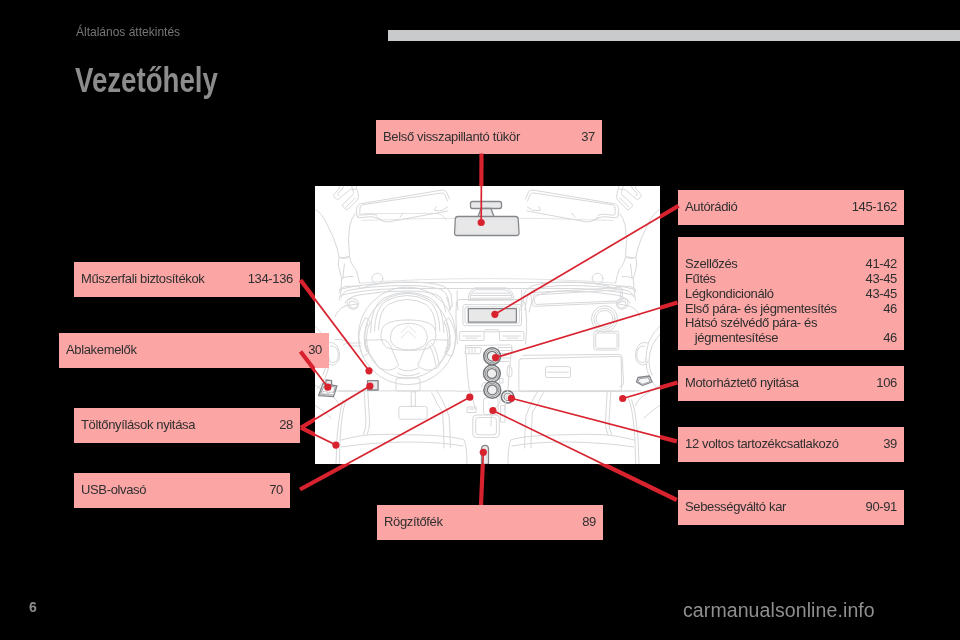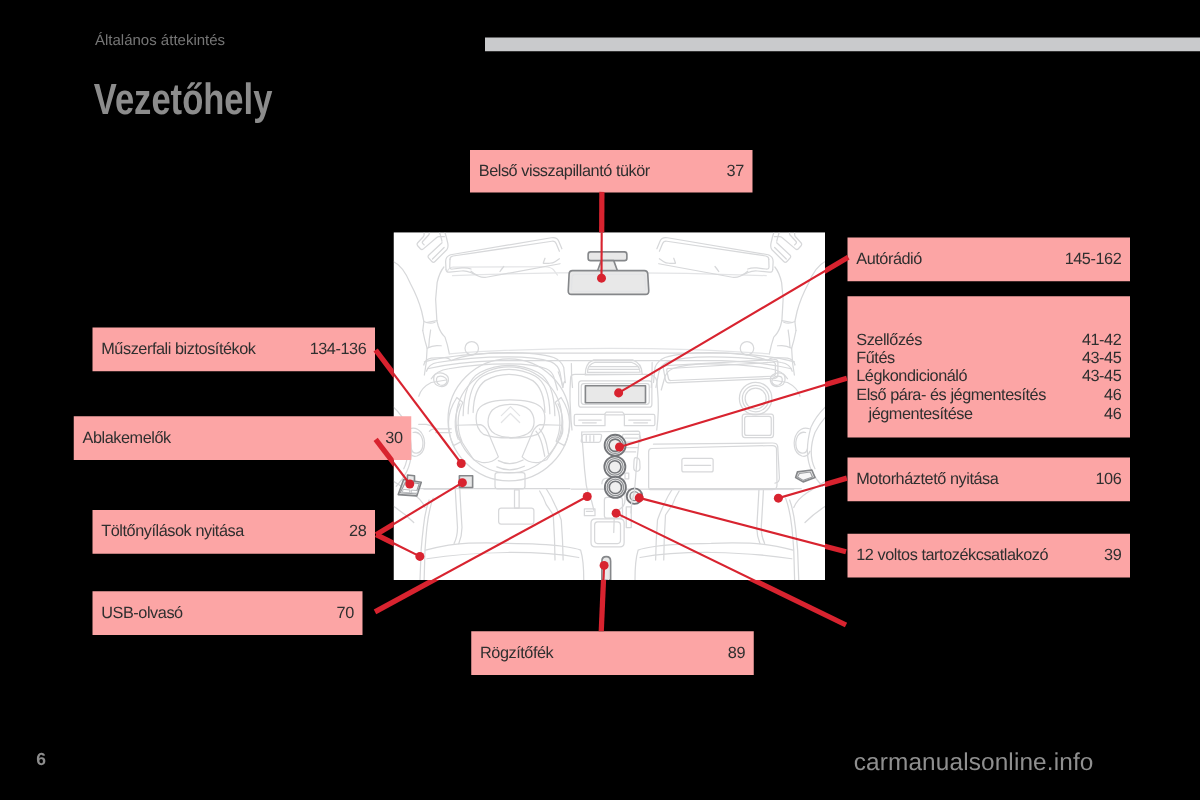--- a/index.html
+++ b/index.html
@@ -344,27 +344,31 @@
   </div>
 
   <div class="lbox" style="left:678px;top:190px;width:226px;height:35px">
     <div class="lrow"><span>Autórádió</span><span>145-162</span></div>
   </div>
   <div class="lbox" style="left:678px;top:237px;width:226px;height:113px;padding-top:16px">
     <div class="lrow"><span>Szellőzés</span><span>41-42</span></div>
     <div class="lrow"><span>Fűtés</span><span>43-45</span></div>
     <div class="lrow"><span>Légkondicionáló</span><span>43-45</span></div>
     <div class="lrow"><span>Első pára- és jégmentesítés</span><span>46</span></div>
+    <div class="lrow"><span>Hátsó szélvédő pára- és</span><span></span></div>
     <div class="lrow"><span>   jégmentesítése</span><span>46</span></div>
   </div>
   <div class="lbox" style="left:678px;top:366px;width:226px;height:35px">
     <div class="lrow"><span>Motorháztető nyitása</span><span>106</span></div>
   </div>
   <div class="lbox" style="left:678px;top:427px;width:226px;height:35px">
     <div class="lrow"><span>12 voltos tartozékcsatlakozó</span><span>39</span></div>
+  </div>
+  <div class="lbox" style="left:678px;top:490px;width:226px;height:35px">
+    <div class="lrow"><span>Sebességváltó kar</span><span>90-91</span></div>
   </div>
 
   <div id="linewrap" style="position:absolute;left:0;top:0;width:960px;height:640px;pointer-events:none">
       <svg id="lines" width="960" height="640" viewBox="0 0 960 640">
 <defs>
 <clipPath id="figclip">
             <rect x="315" y="186" width="345" height="278"></rect>
           </clipPath>
 <clipPath id="outclip" clipPathUnits="userSpaceOnUse">
             <path d="M0,0 H960 V640 H0 Z M315,186 H660 V464 H315 Z" clip-rule="evenodd"></path>

